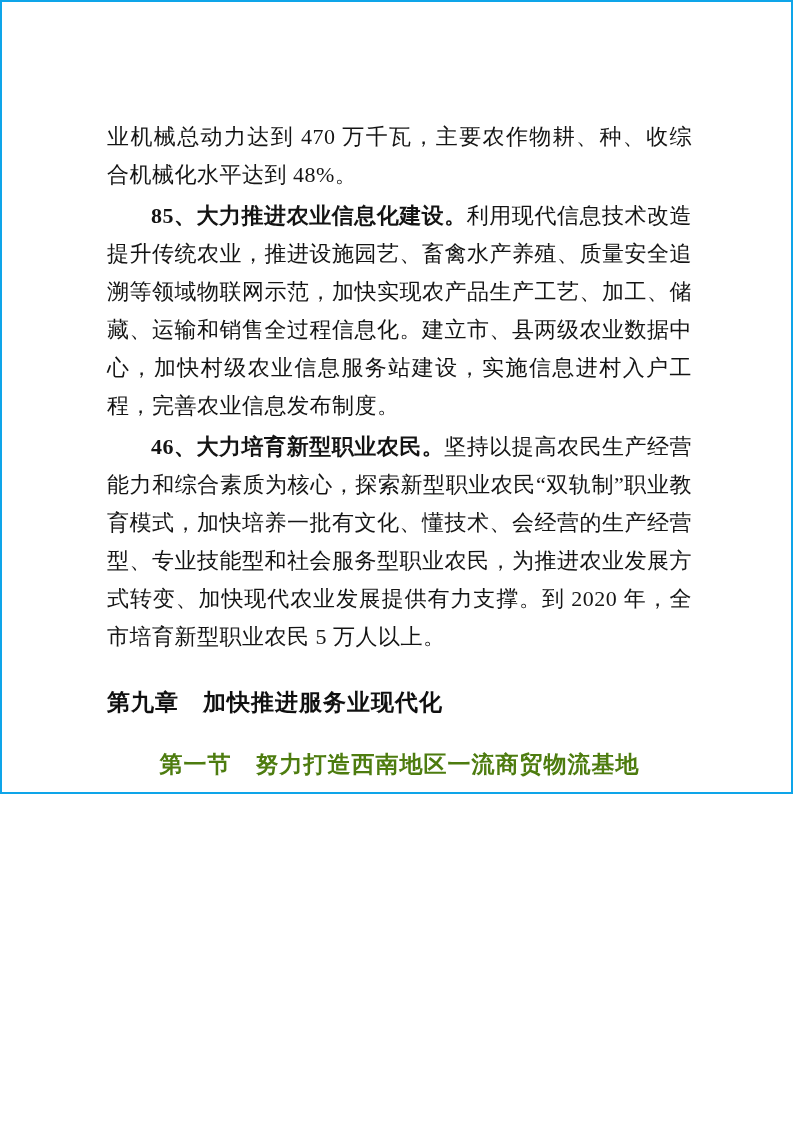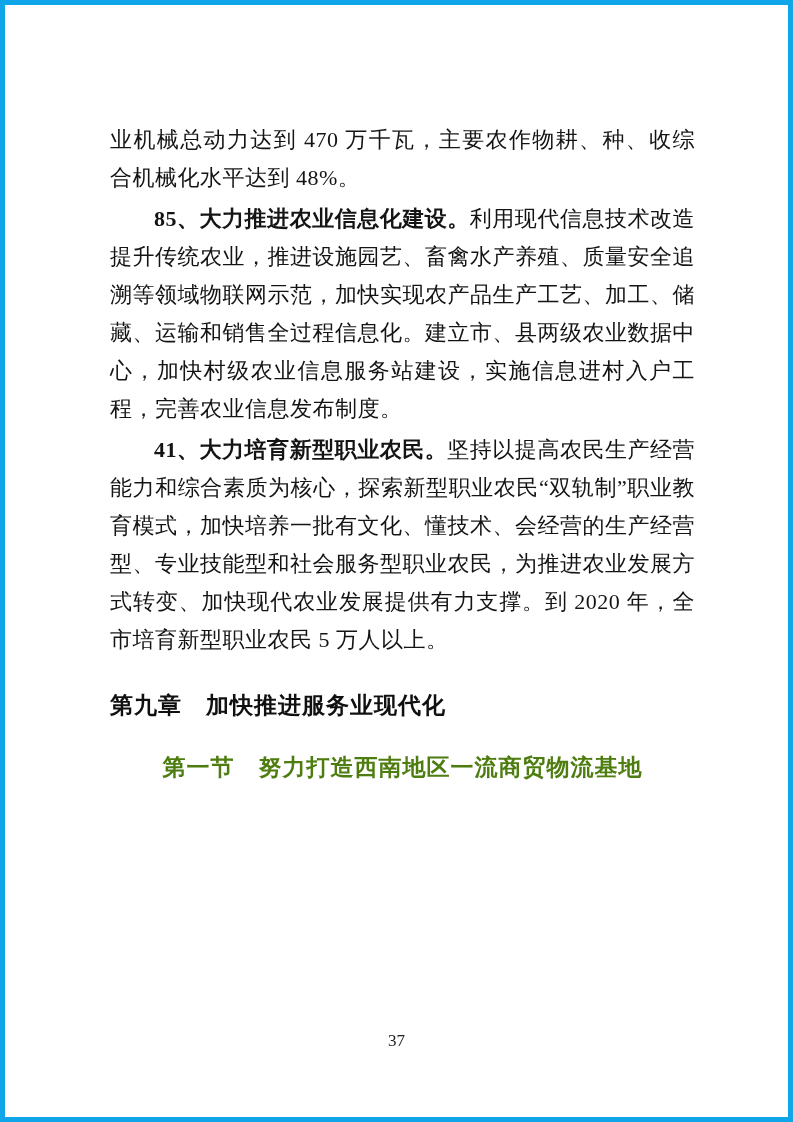--- a/index.html
+++ b/index.html
@@ -4,24 +4,24 @@
 <style>
   * { box-sizing: border-box; }
   html, body {
     margin: 0;
     padding: 0;
     background: #ffffff;
   }
   .page {
     position: relative;
     width: 793px;
-    height: 1122px;
+    height: 794px;
     margin: 0 auto;
     background: #ffffff;
-    border: 5px solid #0ea5e9;
+    border: 2px solid #0ea5e9;
     overflow: hidden;
     font-family: "Liberation Serif", "DejaVu Serif", serif;
     color: #141414;
   }
   .content {
     position: absolute;
     top: 116px;
     left: 105px;
     width: 585px;
   }
@@ -76,21 +76,21 @@
 </head>
 <body>
 
 <div class="page">
   <main class="content">
 
     <p class="body no-indent"><span>业机械总动力达到 470 万千瓦，主要农作物耕、种、收综合机械化水平达到 48%。</span></p>
 
     <p class="body"><strong class="lead">85、大力推进农业信息化建设。</strong><span>利用现代信息技术改造提升传统农业，推进设施园艺、畜禽水产养殖、质量安全追溯等领域物联网示范，加快实现农产品生产工艺、加工、储藏、运输和销售全过程信息化。建立市、县两级农业数据中心，加快村级农业信息服务站建设，实施信息进村入户工程，完善农业信息发布制度。</span></p>
 
-    <p class="body"><strong class="lead">41、大力培育新型职业农民。</strong><span>坚持以提高农民生产经营能力和综合素质为核心，探索新型职业农民“双轨制”职业教育模式，加快培养一批有文化、懂技术、会经营的生产经营型、专业技能型和社会服务型职业农民，为推进农业发展方式转变、加快现代农业发展提供有力支撑。到 2020 年，全市培育新型职业农民 5 万人以上。</span></p>
+    <p class="body"><strong class="lead">46、大力培育新型职业农民。</strong><span>坚持以提高农民生产经营能力和综合素质为核心，探索新型职业农民“双轨制”职业教育模式，加快培养一批有文化、懂技术、会经营的生产经营型、专业技能型和社会服务型职业农民，为推进农业发展方式转变、加快现代农业发展提供有力支撑。到 2020 年，全市培育新型职业农民 5 万人以上。</span></p>
 
     <h1 class="chapter">第九章　加快推进服务业现代化</h1>
 
     <h2 class="section">第一节　努力打造西南地区一流商贸物流基地</h2>
 
 
   </main>
 
   <footer class="page-footer">
     <span class="page-number">37</span>

